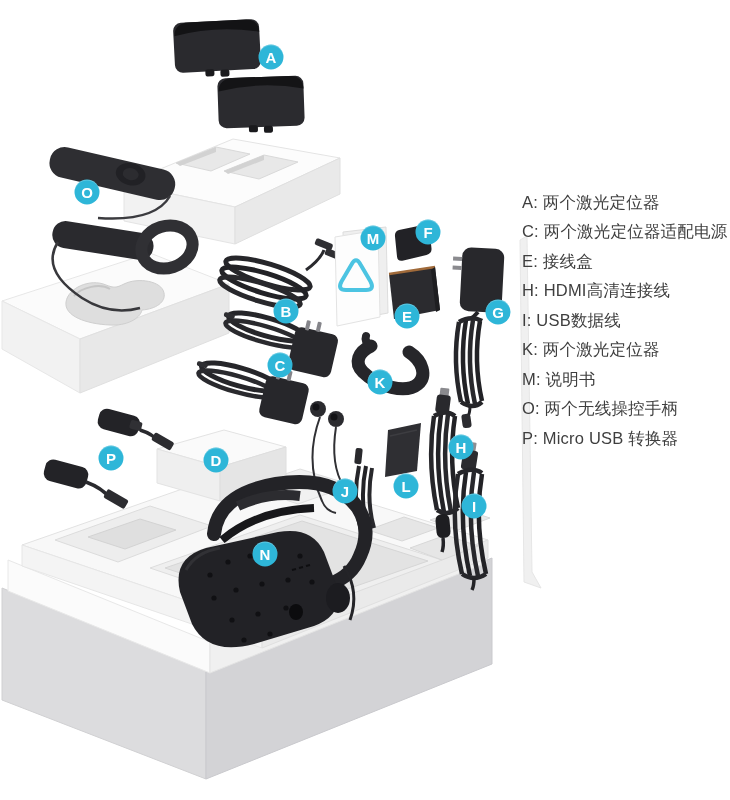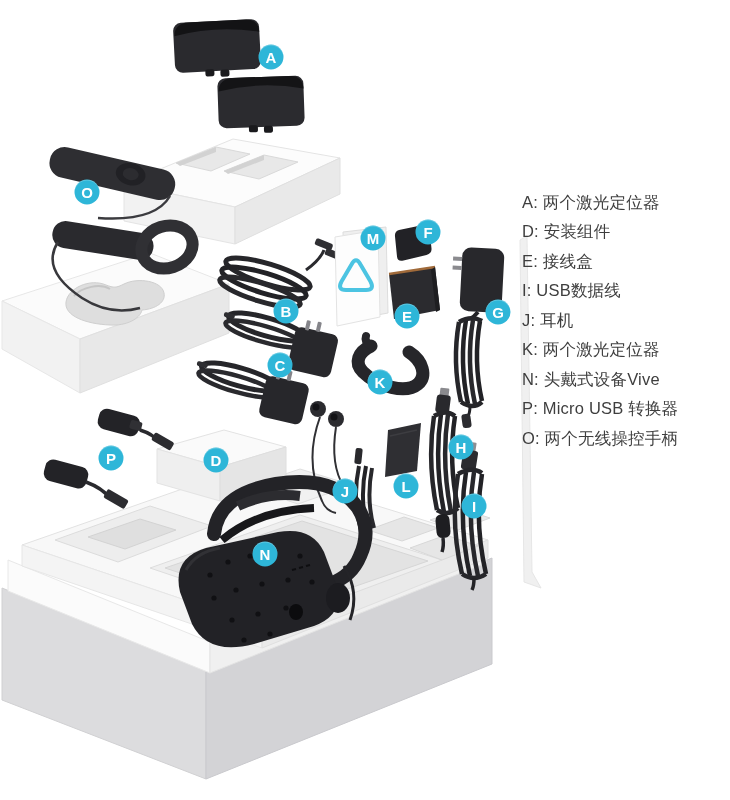--- a/index.html
+++ b/index.html
@@ -261,22 +261,22 @@
       <div class="badge" style="left: 380px; top: 382px;">K</div>
       <div class="badge" style="left: 406px; top: 486px;">L</div>
       <div class="badge" style="left: 373px; top: 238px;">M</div>
       <div class="badge" style="left: 265px; top: 554px;">N</div>
       <div class="badge" style="left: 87px; top: 192px;">O</div>
       <div class="badge" style="left: 111px; top: 458px;">P</div>
     </div>
 
   <div id="legend">
       <div class="legend-row">A: 两个激光定位器</div>
-      <div class="legend-row">D: 安装组件</div>
+      <div class="legend-row">C: 两个激光定位器适配电源</div>
       <div class="legend-row">E: 接线盒</div>
+      <div class="legend-row">H: HDMI高清连接线</div>
       <div class="legend-row">I: USB数据线</div>
-      <div class="legend-row">J: 耳机</div>
       <div class="legend-row">K: 两个激光定位器</div>
-      <div class="legend-row">N: 头戴式设备Vive</div>
+      <div class="legend-row">M: 说明书</div>
+      <div class="legend-row">O: 两个无线操控手柄</div>
       <div class="legend-row">P: Micro USB 转换器</div>
-      <div class="legend-row">O: 两个无线操控手柄</div>
     </div>
 </div>
 
 </body></html>

